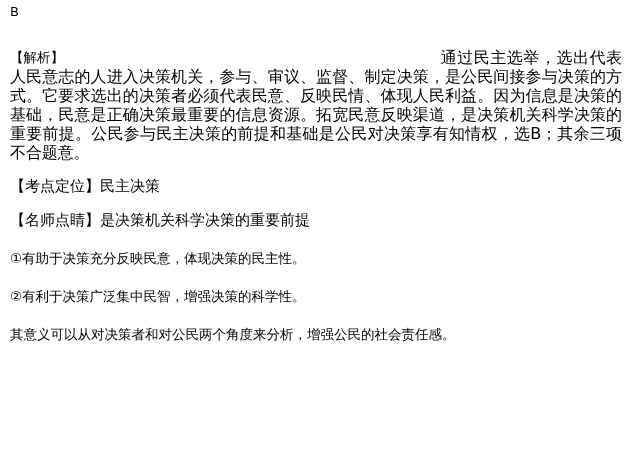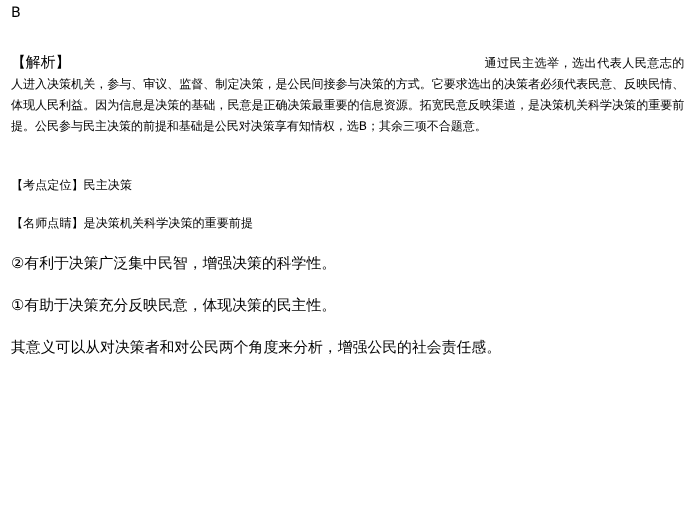--- a/index.html
+++ b/index.html
@@ -34,36 +34,36 @@
   }
   .analysis-label {
     position: absolute;
     left: 2px;
     top: 0;
     font-size: 13.5px;
     line-height: 19px;
     white-space: nowrap;
   }
   .analysis-body {
-    font-size: 11px;
+    font-size: 16px;
     line-height: 19px;
     text-align: justify;
     text-indent: 0;
     padding-left: 2px;
     letter-spacing: -0.1px;
     margin-top: 28px;
   }
   .analysis-body .lead-pad {
     display: inline-block;
     width: 430px;
   }
   .section {
     margin-top: 15px;
     padding-left: 2px;
-    font-size: 11px;
+    font-size: 15px;
     line-height: 19px;
   }
   .bullet {
     margin-top: 19px;
     padding-left: 2px;
     font-size: 13.5px;
     line-height: 19px;
   }
   .tip {
     margin-top: 22px;
@@ -89,18 +89,18 @@
   </div>
 
   <div class="section">
     <span>【考点定位】</span><span>民主决策</span>
   </div>
 
   <div class="section">
     <span>【名师点睛】</span><span>是决策机关科学决策的重要前提</span>
   </div>
 
+  <div class="bullet">①有助于决策充分反映民意，体现决策的民主性。</div>
   <div class="bullet">②有利于决策广泛集中民智，增强决策的科学性。</div>
-  <div class="bullet">①有助于决策充分反映民意，体现决策的民主性。</div>
   <div class="bullet">其意义可以从对决策者和对公民两个角度来分析，增强公民的社会责任感。</div>
 
 
 </div>
 
 </body></html>

